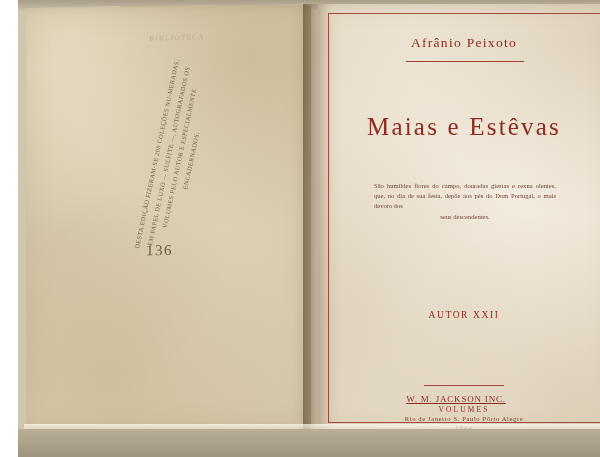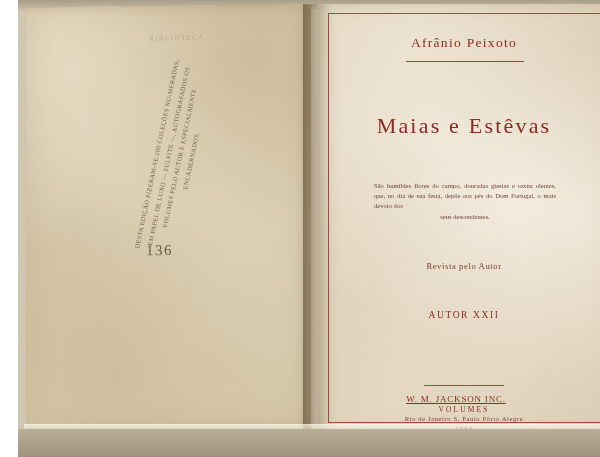--- a/index.html
+++ b/index.html
@@ -130,21 +130,21 @@
     left: 78px;
     width: 118px;
     height: 1px;
     background: #9c3026;
     opacity: 0.9;
   }
   .main-title {
     position: absolute;
     top: 100px;
     left: 0; right: 0;
-    font-size: 22px;
+    font-size: 25px;
     letter-spacing: 2.2px;
     color: #8e2a20;
   }
   .subtitle {
     position: absolute;
     top: 146px;
     left: 0; right: 0;
     font-size: 8.2px;
     letter-spacing: 0.8px;
     color: #7e4a3a;
@@ -295,21 +295,20 @@
     <div class="author">Afrânio Peixoto</div>
     <div class="author-rule"></div>
 
     <div class="main-title">Maias e Estêvas</div>
 
     <div class="epigraph">
       <span>São humildes flores do campo, douradas giestas e rexna olentes, que, no dia de sua festa, depõe aos pés do Dom Portugal, o mais devoto dos</span>
       <span class="last">seus descendentes.</span>
     </div>
 
-    <div class="revised">Revista pelo Autor</div>
     <div class="volume">AUTOR XXII</div>
 
     <div class="pub-rule"></div>
     <div class="publisher">W. M. JACKSON INC.</div>
     <div class="publisher-sub">VOLUMES</div>
     <div class="cities">Rio de Janeiro    S. Paulo    Pôrto Alegre</div>
     <div class="year">1944</div>
   </div>
 
   <div class="edge-highlight"></div>

